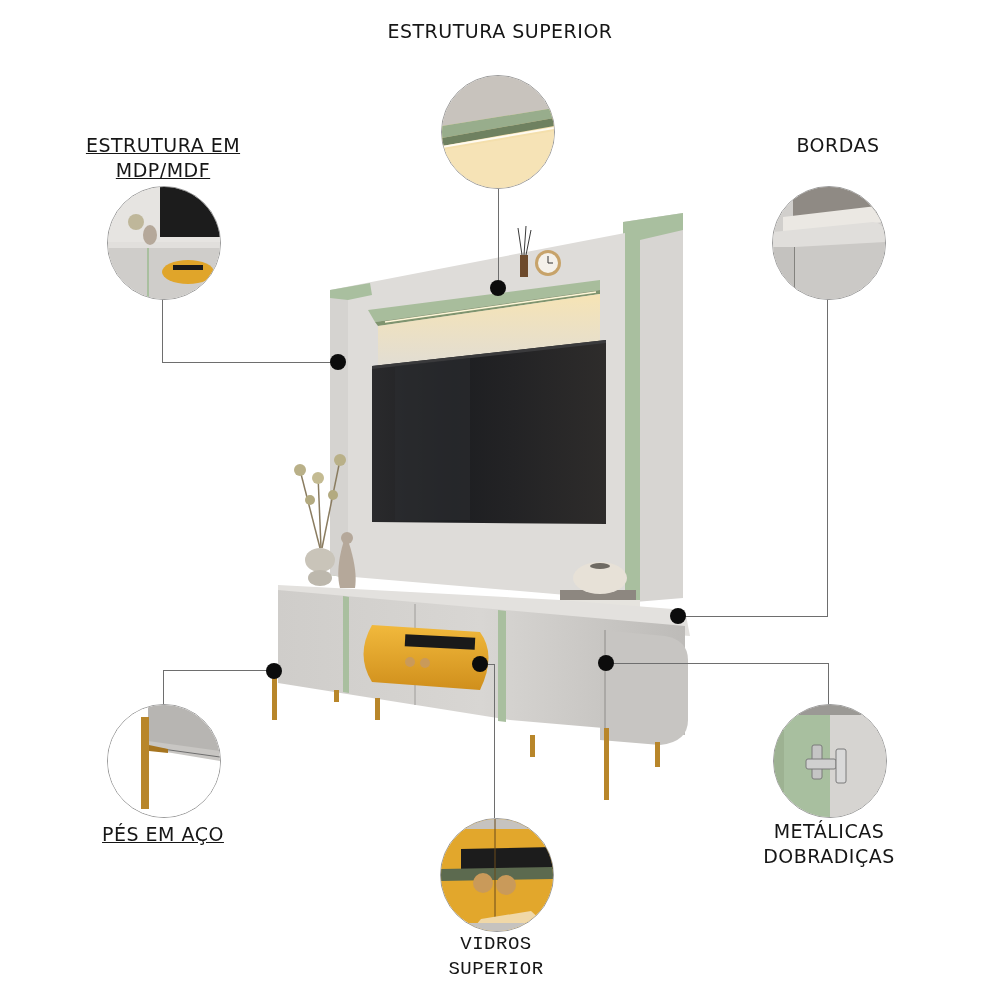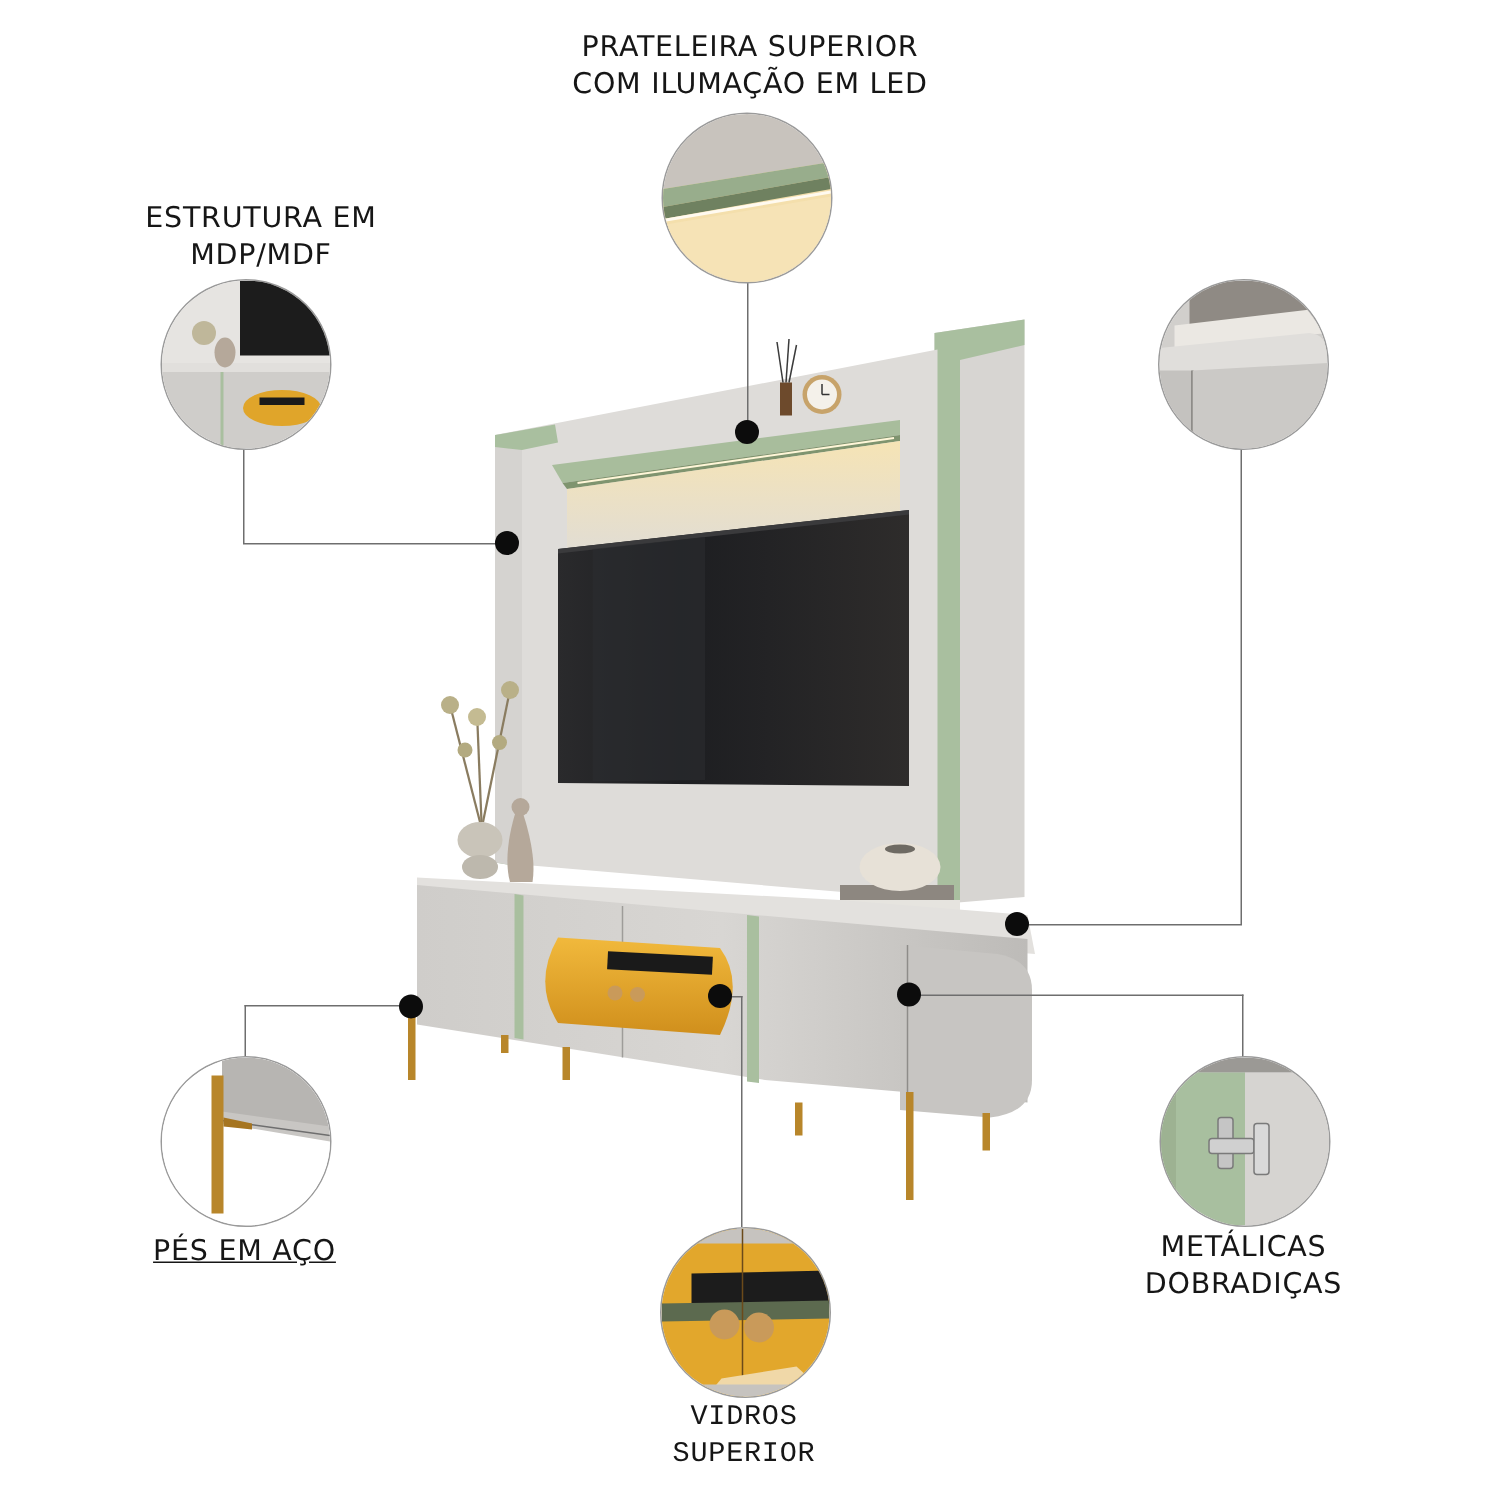--- a/index.html
+++ b/index.html
@@ -200,30 +200,30 @@
     <rect x="0" y="10" width="56" height="102" fill="#a8bf9f"></rect>
     <rect x="0" y="10" width="10" height="102" fill="#9db292"></rect>
     <rect x="56" y="10" width="56" height="102" fill="#d6d4d1"></rect>
     <rect x="38" y="40" width="10" height="34" rx="2" fill="#c5c5c5" stroke="#7a7a7a" stroke-width="1"></rect>
     <rect x="32" y="54" width="30" height="10" rx="2" fill="#d0d0d0" stroke="#7a7a7a" stroke-width="1"></rect>
     <rect x="62" y="44" width="10" height="34" rx="2" fill="#d9d9d9" stroke="#7a7a7a" stroke-width="1"></rect>
   </svg>
 </div>
 
 <div class="label" style="left:330px;top:19px;width:340px;">
-  <div>PRATELEIRA SUPERIOR</div>
-  <div>COM ILUMAÇÃO EM LED</div>
-</div>
-
-<div class="label" style="left:74px;top:133px;width:200px;">
+  <div>ESTRUTURA SUPERIOR</div>
+</div>
+
+<div class="label" style="left:63px;top:133px;width:200px;text-decoration:underline;">
   <div>ESTRUTURA EM</div>
   <div>MDP/MDF</div>
 </div>
 
 <div class="label" style="left:738px;top:133px;width:200px;">
+  <div>BORDAS</div>
 </div>
 
 <div class="label" style="left:63px;top:822px;width:200px;text-decoration:underline;">
   <div>PÉS EM AÇO</div>
 </div>
 
 <div class="label" style="left:396px;top:932px;width:200px;font-family:Liberation Mono, monospace;">
   <div>VIDROS</div>
   <div>SUPERIOR</div>
 </div>

